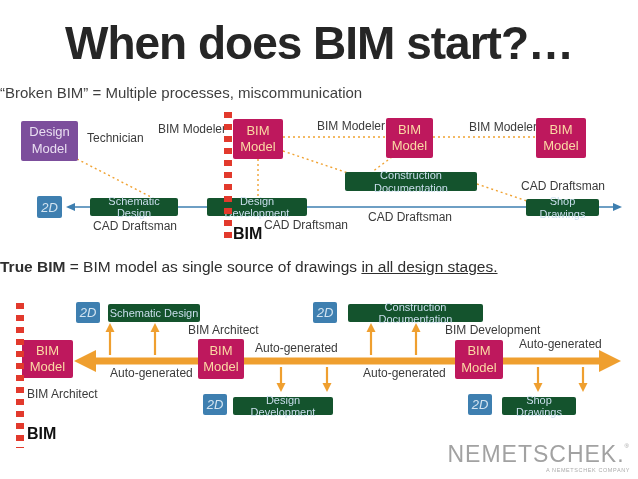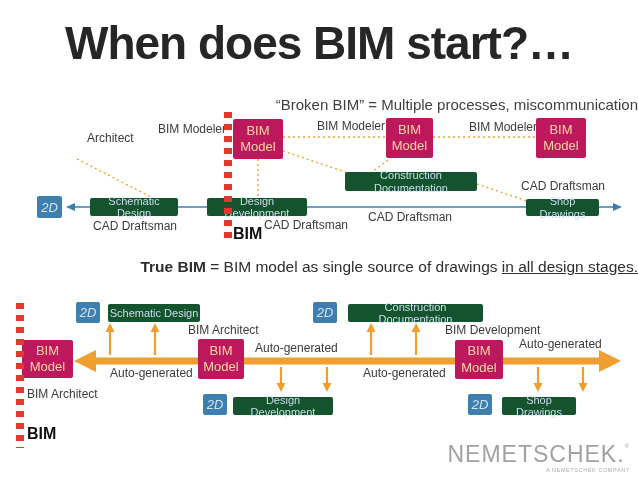--- a/index.html
+++ b/index.html
@@ -5,40 +5,40 @@
   html,body{margin:0;padding:0;background:#ffffff;}
   .slide{
     position:relative;width:638px;height:479px;background:#ffffff;overflow:hidden;
     font-family:"Liberation Sans","DejaVu Sans",sans-serif;
   }
   .title{
     position:absolute;left:0;top:16px;width:100%;text-align:center;
     font-size:46px;font-weight:700;letter-spacing:-1px;color:#262626;margin:0;
   }
   .subtitle{
-    position:absolute;left:0;top:96px;width:100%;text-align:right;
+    position:absolute;left:0;top:84px;width:100%;text-align:left;
     font-size:15px;color:#3f3f3f;
   }
   .lines{position:absolute;left:0;top:0;z-index:1;}
   .box{
     position:absolute;z-index:2;display:flex;align-items:center;justify-content:center;
     text-align:center;border-radius:2px;box-sizing:border-box;
   }
   .bluebox{background:#14532d;color:#CBDFEE;font-size:11px;line-height:1.1;}
   .box2d{background:#3E7FB0;color:#D3E4F1;font-size:13px;font-style:italic;}
   .orangebox{background:#be185d;color:#FBD9A4;font-size:13px;line-height:1.25;}
   .purplebox{background:#7C4E9C;color:#E9DEF1;font-size:13px;line-height:1.3;}
   .lbl{position:absolute;z-index:2;font-size:12px;color:#3B3B3B;white-space:nowrap;}
   .bimlbl{position:absolute;z-index:3;font-size:16px;font-weight:700;color:#111111;white-space:nowrap;}
   .redline{
     position:absolute;z-index:4;width:8px;
     background-image:repeating-linear-gradient(to bottom,#E2392C 0px,#E2392C 6px,transparent 6px,transparent 12px);
   }
   .truebim{
-    position:absolute;left:0;top:258px;width:100%;text-align:right;z-index:2;
+    position:absolute;left:0;top:258px;width:100%;text-align:left;z-index:2;
     font-size:15.5px;color:#2e2e2e;
   }
   .truebim .b{font-weight:700;}
   .truebim .u{text-decoration:underline;}
   .logo{position:absolute;right:8px;top:443px;text-align:right;z-index:2;}
   .logo .brand{font-size:23px;color:#A2A2A2;letter-spacing:1px;line-height:1;white-space:nowrap;}
   .logo .reg{font-size:6px;color:#A2A2A2;vertical-align:top;}
   .logo .tagline{font-size:5.5px;color:#ABABAB;letter-spacing:0.6px;margin-top:1px;}
 </style>
 </head>
@@ -82,21 +82,22 @@
         <polygon points="281,392 276.5,383 285.5,383" stroke="none"></polygon>
       <line x1="327" y1="367" x2="327" y2="384"></line>
         <polygon points="327,392 322.5,383 331.5,383" stroke="none"></polygon>
       <line x1="538" y1="367" x2="538" y2="384"></line>
         <polygon points="538,392 533.5,383 542.5,383" stroke="none"></polygon>
       <line x1="583" y1="367" x2="583" y2="384"></line>
         <polygon points="583,392 578.5,383 587.5,383" stroke="none"></polygon>
     </g>
   </svg>
 
-  <div class="lbl" style="left:87px;top:131px;">Architect</div>
+  <div class="box purplebox" style="left:21px;top:121px;width:57px;height:40px;">Design Model</div>
+  <div class="lbl" style="left:87px;top:131px;">Technician</div>
   <div class="lbl" style="left:158px;top:122px;">BIM Modeler</div>
 
   <div class="redline" style="left:224px;top:112px;height:132px;"></div>
 
   <div class="box orangebox" style="left:233px;top:119px;width:50px;height:40px;">BIM Model</div>
   <div class="lbl" style="left:317px;top:119px;">BIM Modeler</div>
   <div class="box orangebox" style="left:386px;top:118px;width:47px;height:40px;">BIM Model</div>
   <div class="lbl" style="left:469px;top:120px;">BIM Modeler</div>
   <div class="box orangebox" style="left:536px;top:118px;width:50px;height:40px;">BIM Model</div>
 

